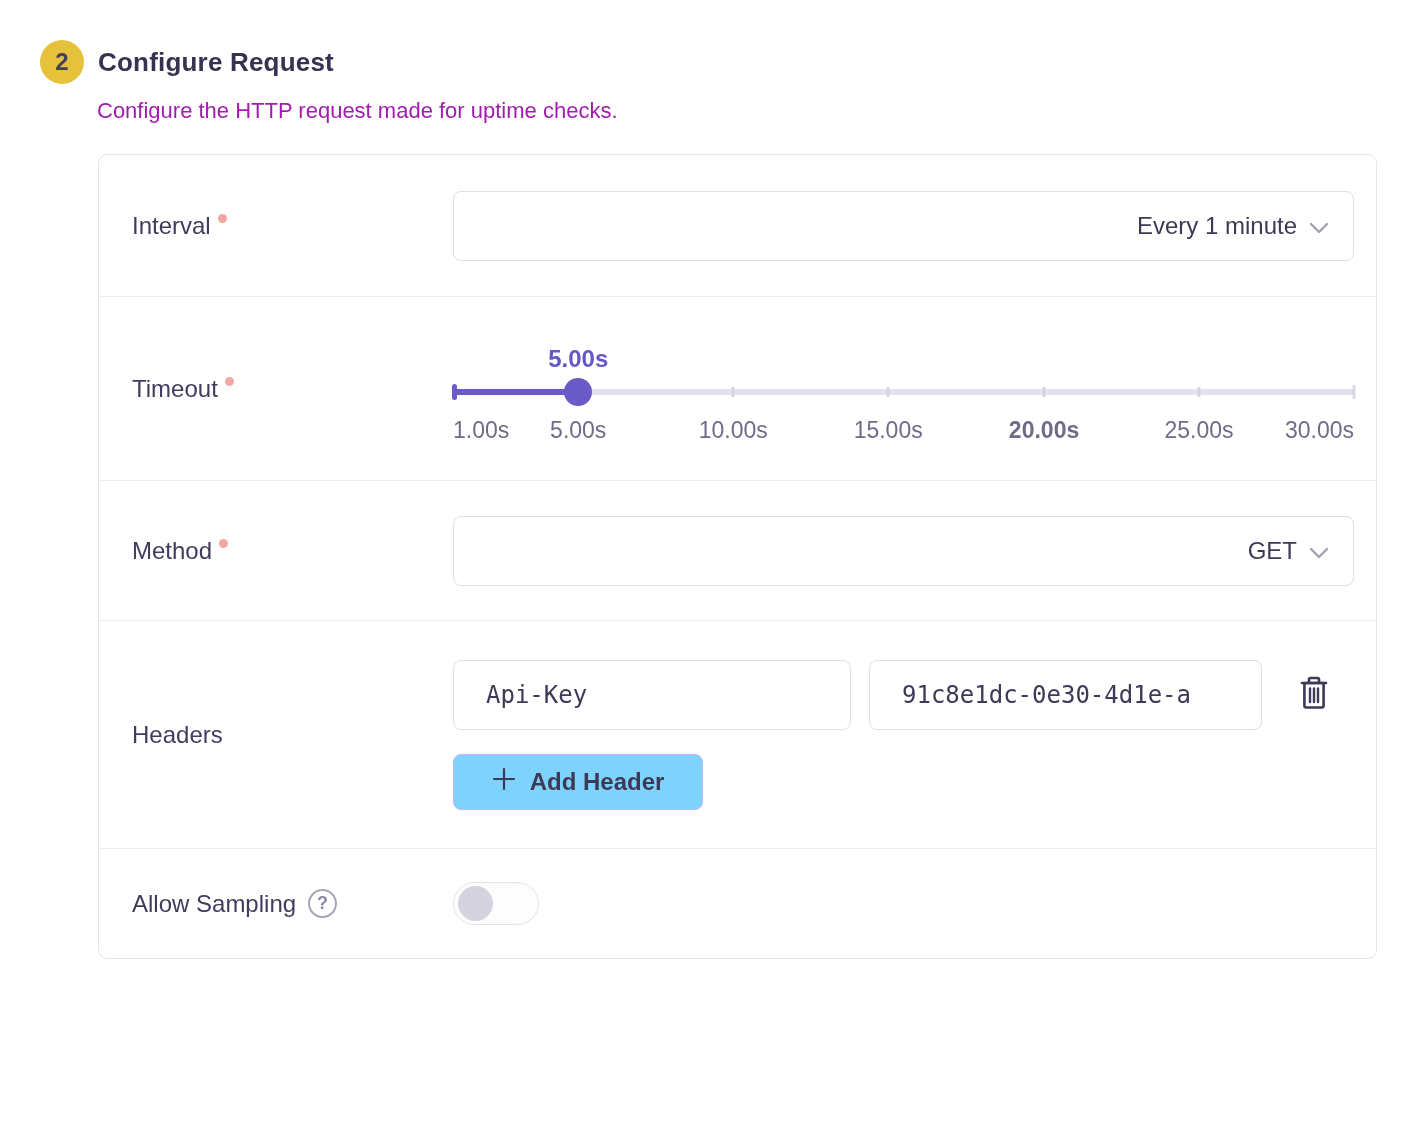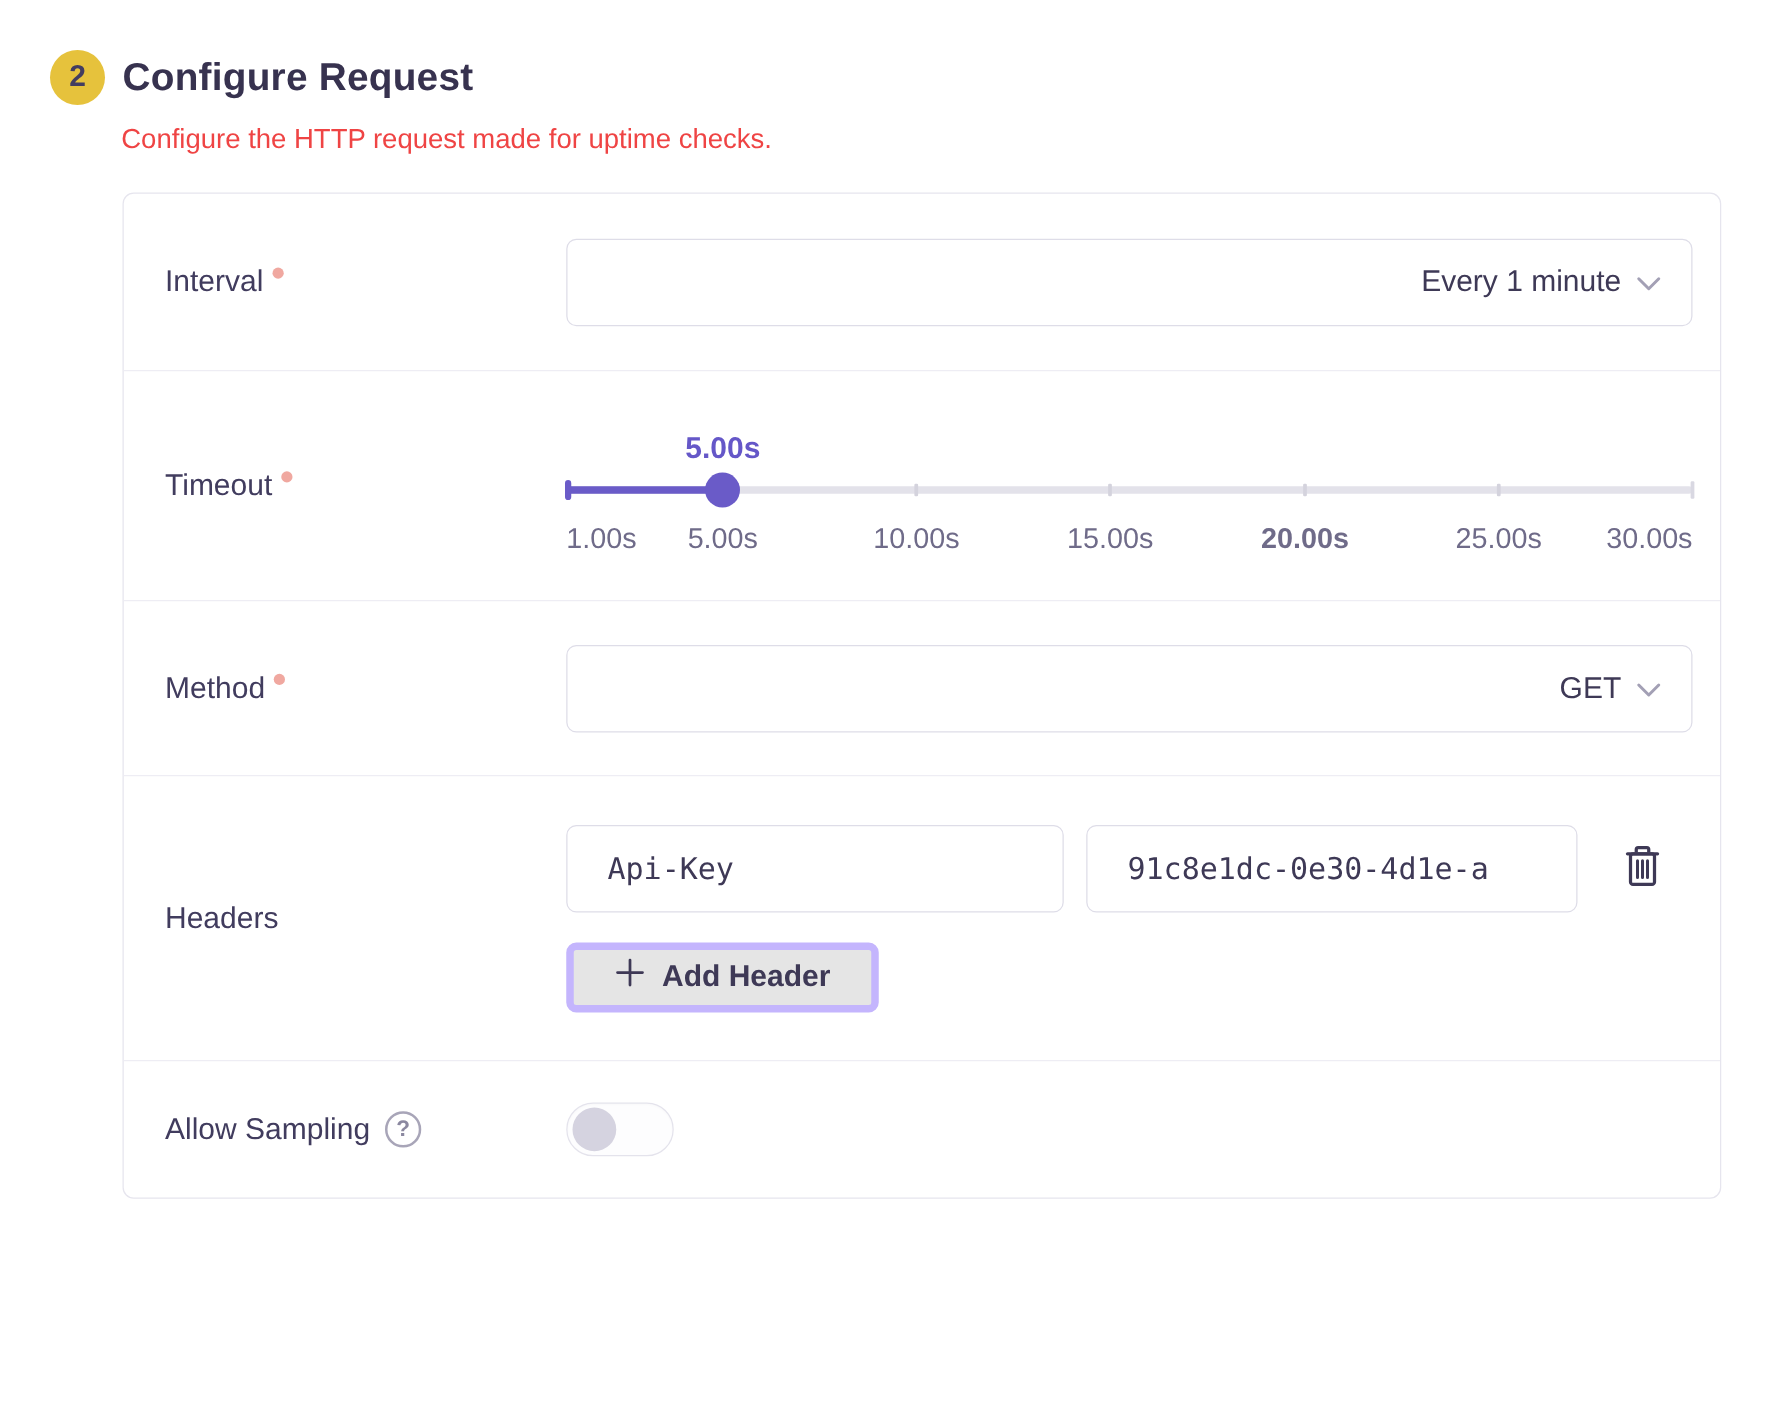--- a/index.html
+++ b/index.html
@@ -15,22 +15,22 @@
 
   
   .step-header { display:flex; align-items:center; gap:14px; }
   .step-badge {
     width:44px; height:44px; border-radius:50%;
     background:#E6C23C; color:#433D60;
     font-size:24px; font-weight:bold;
     display:flex; align-items:center; justify-content:center;
     flex:0 0 auto;
   }
-  .step-title { font-size:31px; font-weight:bold; color:#37324F; letter-spacing:0.2px; }
-  .step-subtitle { margin:14px 14px 0 57px; font-size:22px; color:#ef4444; }
+  .step-title { font-size:26px; font-weight:bold; color:#37324F; letter-spacing:0.2px; }
+  .step-subtitle { margin:14px 14px 0 57px; font-size:22px; color:#a21caf; }
 
   
   .card {
     margin:30px 8px 0 58px;
     width:1279px;
     border:1px solid #E6E5EE;
     border-radius:9px;
     background:#fff;
   }
   .row { display:flex; align-items:center; }
@@ -118,21 +118,21 @@
   .header-kv-row { display:flex; align-items:center; }
   .header-key-input { width:398px; flex:0 0 auto; }
   .header-value-input { width:393px; flex:0 0 auto; margin-left:18px; overflow:hidden; white-space:nowrap; }
   .trash-btn {
     margin-left:30px; width:44px; height:44px;
     display:flex; align-items:center; justify-content:center;
     background:none; border:none; cursor:pointer;
   }
   .add-header-btn {
     width:250px; height:56px;
-    background:#e5e5e5; border:6px solid #c4b5fd; border-radius:8px;
+    background:#7dd3fc; border:1px solid #c4b5fd; border-radius:8px;
     display:flex; align-items:center; justify-content:center; gap:14px;
     font-family:"Liberation Sans", sans-serif;
     font-size:24px; font-weight:bold; color:#3E3956;
     cursor:pointer;
   }
 
   
   .help-icon {
     width:29px; height:29px; border-radius:50%;
     border:2px solid #A8A5B8; color:#8B88A0;

